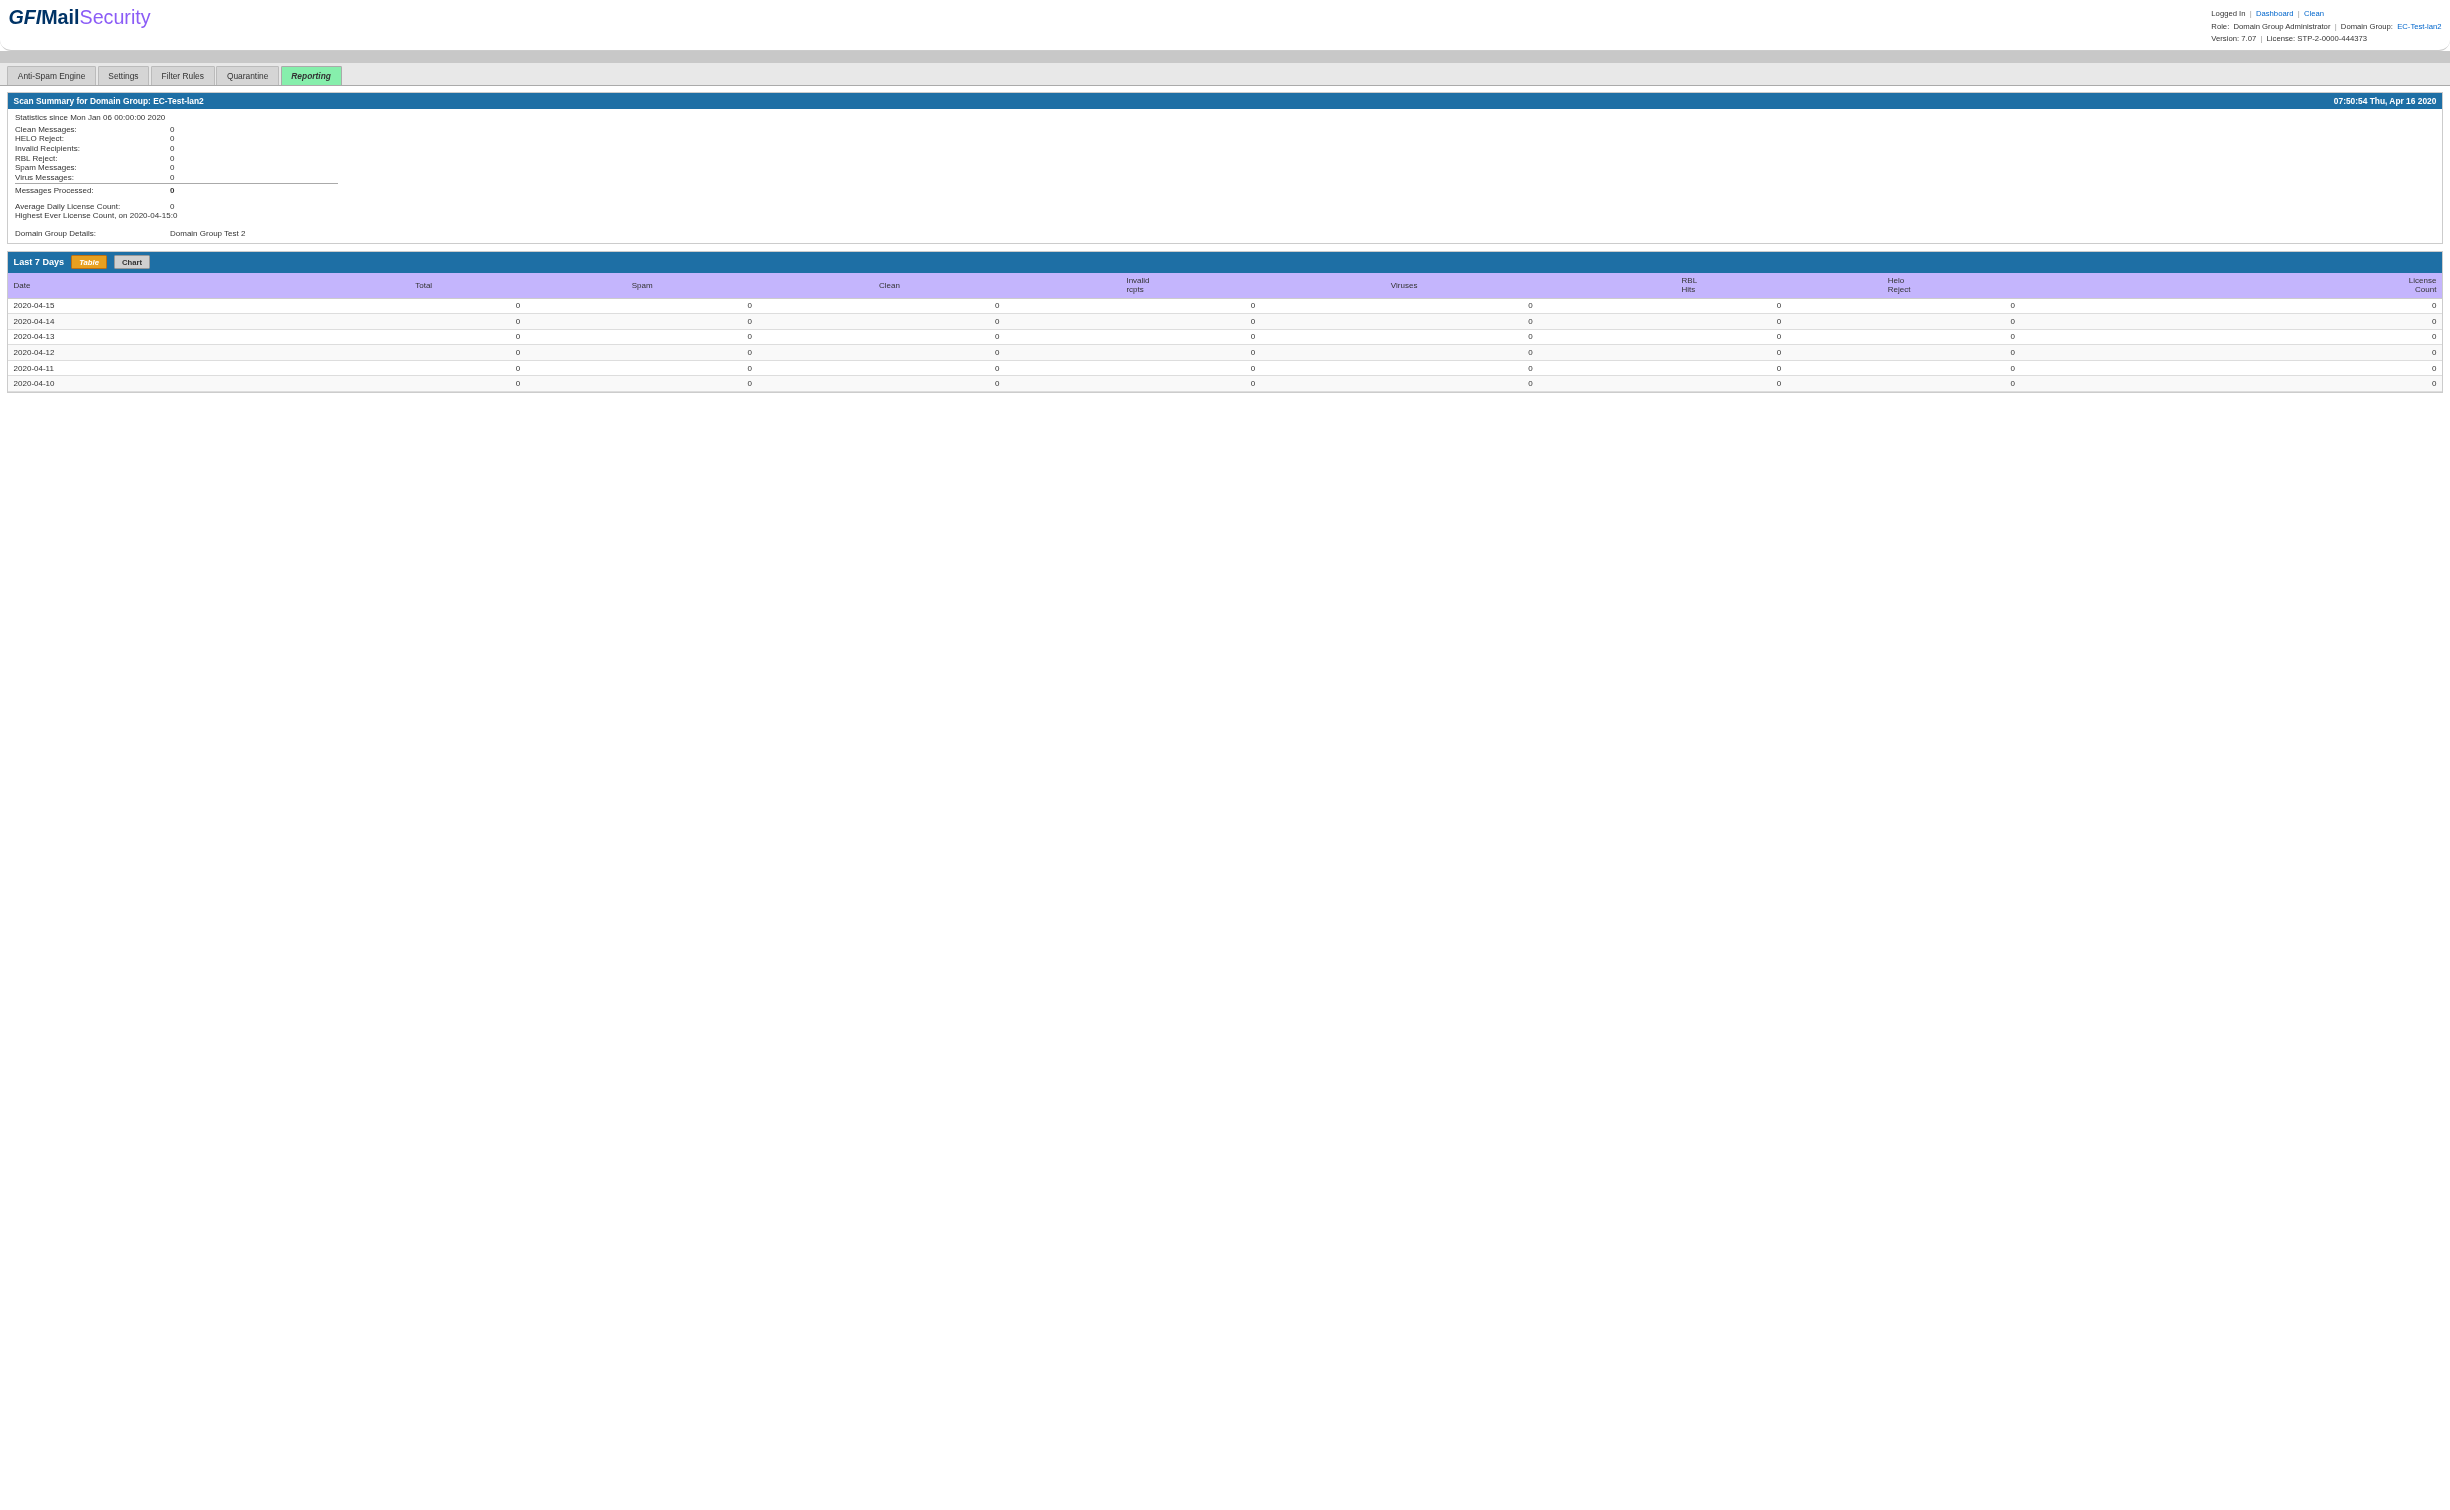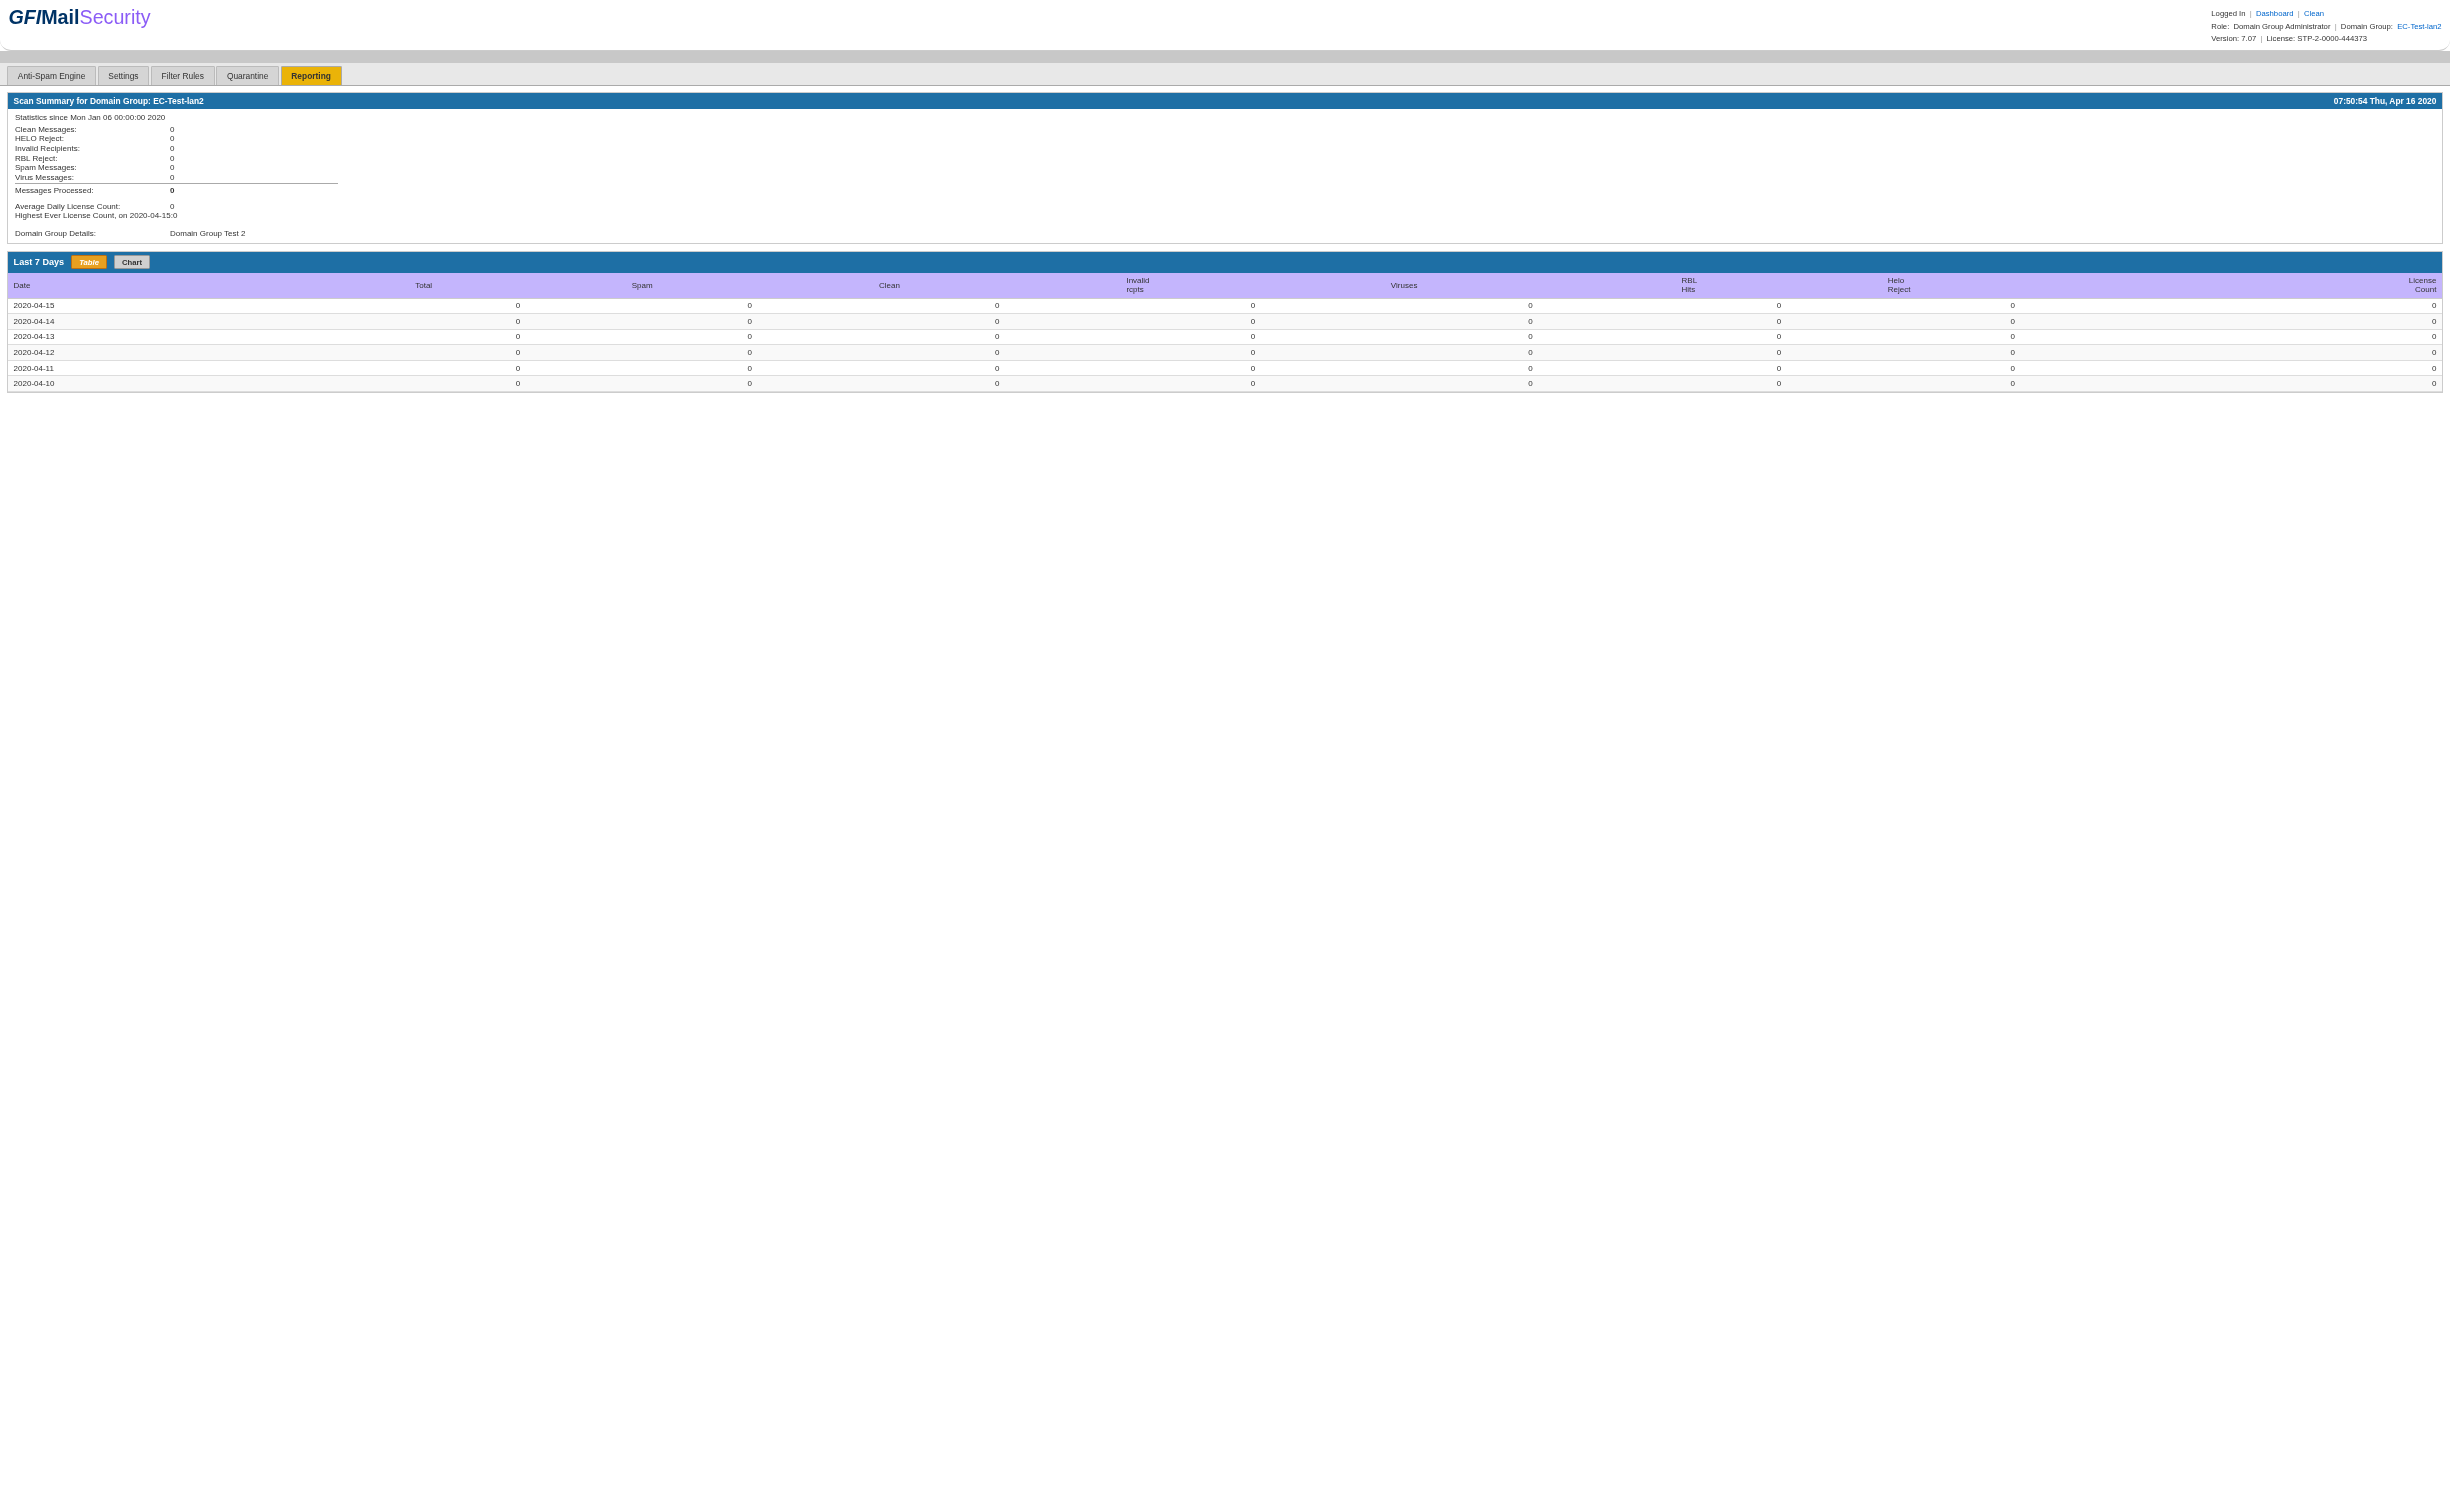--- a/index.html
+++ b/index.html
@@ -66,23 +66,24 @@
       font-size: 8.4px;
       cursor: pointer;
       border: 0.7px solid #bbb;
       border-bottom: none;
       background: #d5d5d5;
       color: #333;
       margin-top: 2.8px;
       border-radius: 1.4px 1.4px 0 0;
     }
     .nav-tab.active {
-      background: #eab308;
+      background: #86efac;
       border-color: #aaa;
       font-weight: bold;
+      font-style: italic;
     }
 
     
     #main {
       padding: 5.6px 7px;
     }
 
     
     #scan-summary {
       border: 0.7px solid #ccc;

